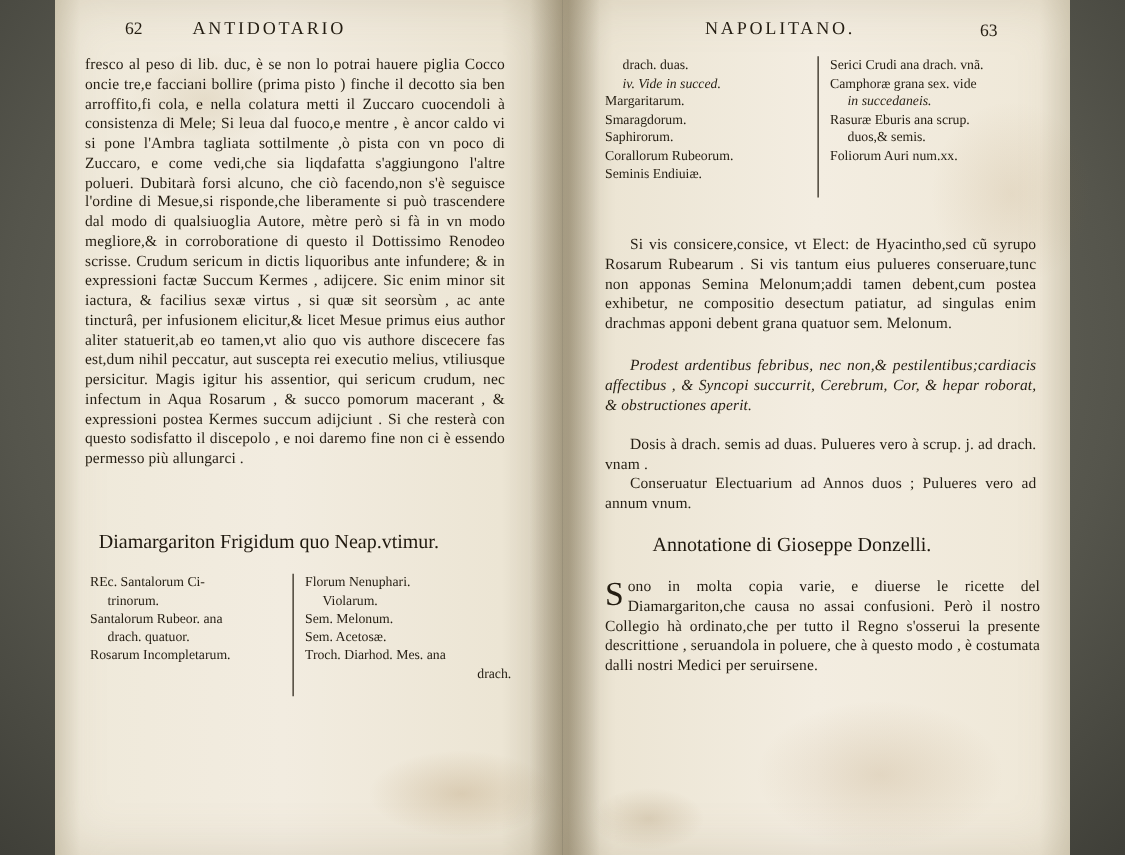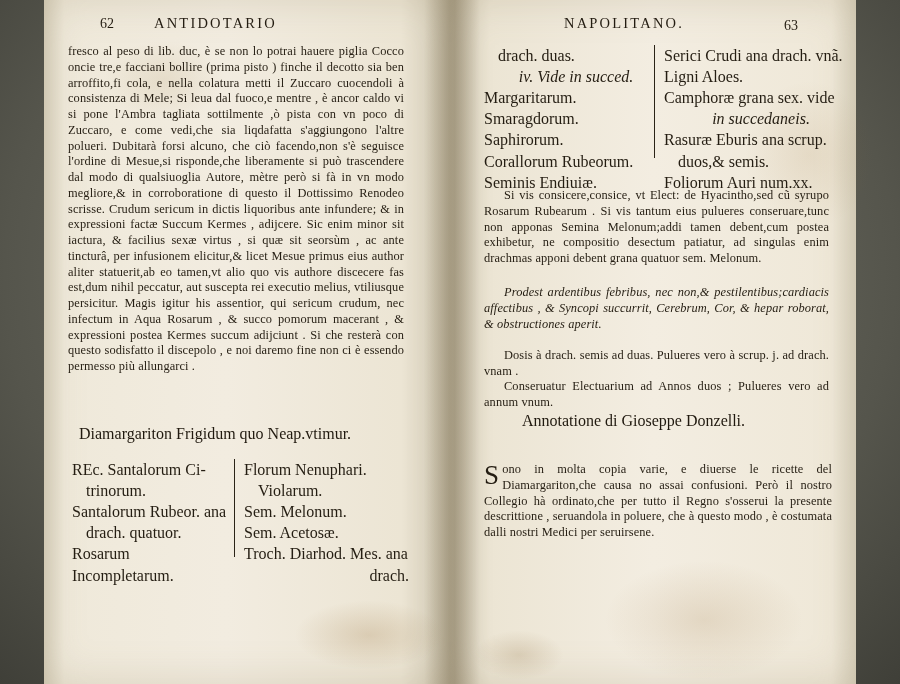--- a/index.html
+++ b/index.html
@@ -103,29 +103,29 @@
   }
   .dropcap {
     float: left;
     font-size: 27px;
     line-height: 0.85;
     padding: 2px 3px 0 0;
     font-family: "Liberation Serif", serif;
   }
   .listcol {
     position: absolute;
-    font-size: 16px;
+    font-size: 11px;
     line-height: 1.32;
     color: #241d12;
   }
   .vrule {
     position: absolute;
     border-left: 1.3px solid #2a2317;
   }
-  .small-ital { font-style: italic; text-align: center; }
+  .small-ital { font-style: italic; }
   .rt-line { display: block; }
   .indent-line { padding-left: 14px; display: block; }
   .right-ind { display: block; text-align: right; }
 </style>
 </head>
 <body>
 
 <div class="page-scan">
   <div class="backdrop"></div>
 
@@ -176,35 +176,34 @@
       <span class="indent-line small-ital">iv.  Vide in succed.</span>
       <span class="rt-line">Margaritarum.</span>
       <span class="rt-line">Smaragdorum.</span>
       <span class="rt-line">Saphirorum.</span>
       <span class="rt-line">Corallorum Rubeorum.</span>
       <span class="rt-line">Seminis Endiuiæ.</span>
     </div>
 
     <div class="listcol" style="left:620px; top:45px; width:180px;">
       <span class="rt-line">Serici Crudi ana drach. vnã.</span>
-      <span class="rt-line">Ligni Aloes.</span>
       <span class="rt-line">Camphoræ grana sex.  vide</span>
       <span class="indent-line small-ital">in succedaneis.</span>
       <span class="rt-line">Rasuræ Eburis ana scrup.</span>
       <span class="indent-line">duos,&amp; semis.</span>
       <span class="rt-line">Foliorum Auri num.xx.</span>
     </div>
 
     <div class="textcol indent" style="left:440px; top:188px; width:345px;">Si vis consicere,consice, vt Elect: de Hyacintho,sed cũ syrupo Rosarum Rubearum . Si vis tantum eius pulueres conseruare,tunc non apponas Semina Melonum;addi tamen debent,cum postea exhibetur, ne compositio desectum patiatur, ad singulas enim drachmas apponi debent grana quatuor sem. Melonum.</div>
 
     <div class="textcol indent ital" style="left:440px; top:285px; width:345px;">Prodest ardentibus febribus, nec non,&amp; pestilentibus;cardiacis affectibus , &amp; Syncopi succurrit, Cerebrum, Cor, &amp; hepar roborat, &amp; obstructiones aperit.</div>
 
     <div class="textcol indent" style="left:440px; top:348px; width:345px;">Dosis à drach. semis ad duas. Pulueres vero à scrup. j. ad drach. vnam .</div>
 
     <div class="textcol indent" style="left:440px; top:379px; width:345px;">Conseruatur Electuarium ad Annos duos ; Pulueres vero ad annum vnum.</div>
 
-    <div class="heading-line" style="left:478px; top:412px;">Annotatione di Gioseppe Donzelli.</div>
+    <div class="heading-line" style="left:478px; top:428px;">Annotatione di Gioseppe Donzelli.</div>
 
     <div class="textcol" style="left:440px; top:462px; width:348px;">
       <span class="dropcap">S</span><span>ono in molta copia varie, e diuerse le ricette del Diamargariton,che causa no assai confusioni. Però il nostro Collegio hà ordinato,che per tutto il Regno s'osserui la presente descrittione , seruandola in poluere, che à questo modo , è costumata dalli nostri Medici per seruirsene.</span>
     </div>
   </div>
 </div>
 
 </body></html>

